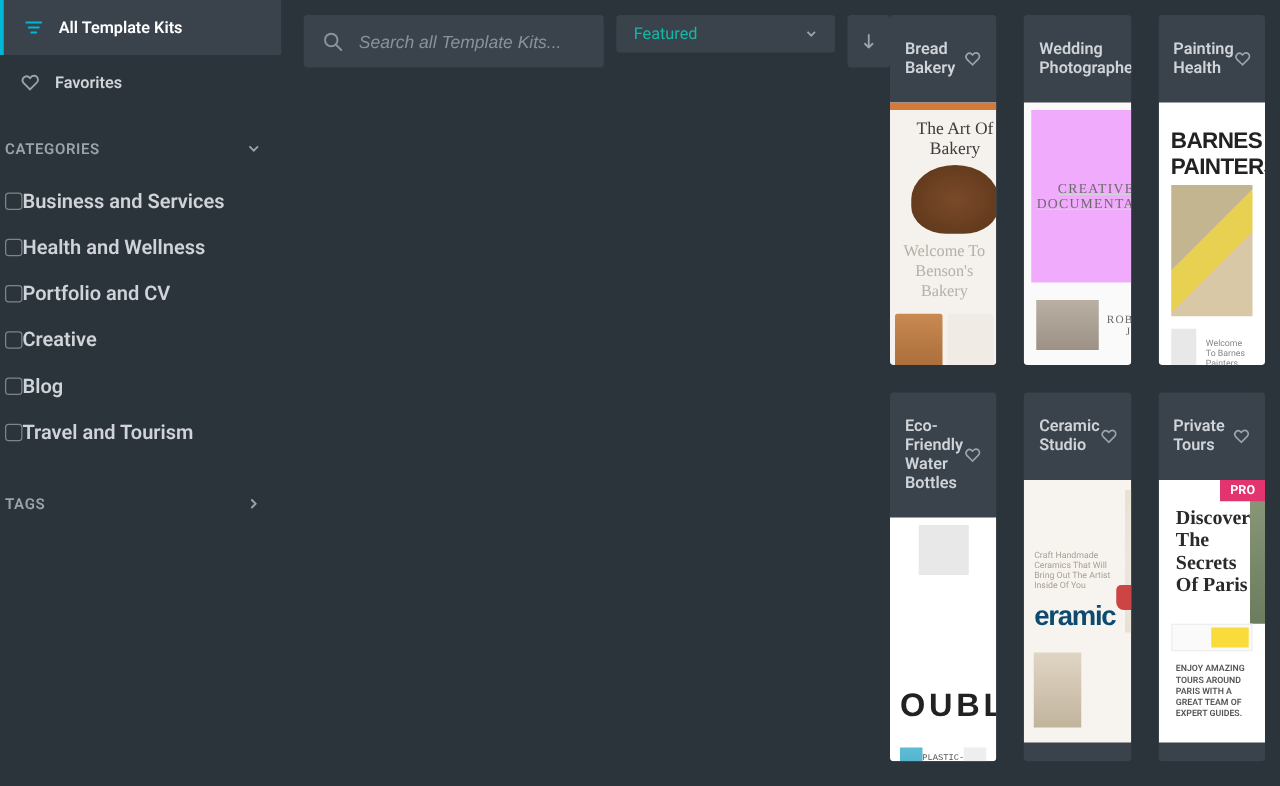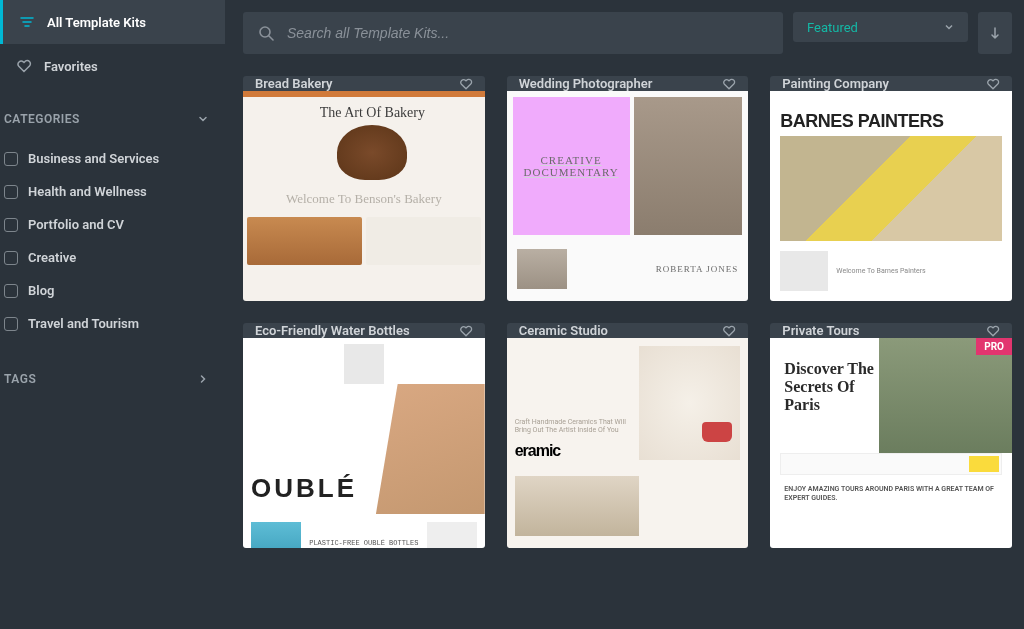--- a/index.html
+++ b/index.html
@@ -77,41 +77,40 @@
   .category-list::-webkit-scrollbar-track {
     background: #2b333b;
   }
   .category-list::-webkit-scrollbar-thumb {
     background: #6d7278;
     border-radius: 0;
   }
   .category-item {
     display: flex;
     align-items: center;
-    gap: 10px;
     padding: 9px 0;
-    font-size: 13px;
+    font-size: 16px;
     font-weight: 600;
     color: #d0d4d8;
     cursor: pointer;
   }
   .checkbox {
     width: 14px;
     height: 14px;
     border: 1.5px solid #7d858c;
     border-radius: 3px;
     background: transparent;
     flex-shrink: 0;
   }
 
   
   .main {
     flex: 1;
     display: flex;
-    flex-direction: column;
+    flex-direction: row;
     padding: 12px 12px 0 18px;
     overflow: hidden;
   }
   .topbar {
     display: flex;
     gap: 10px;
     margin-bottom: 22px;
   }
   .search-wrap {
     flex: 1;
@@ -173,21 +172,21 @@
     background: #3a434c;
     border-radius: 3px;
     overflow: hidden;
     display: flex;
     flex-direction: column;
   }
   .card-header {
     display: flex;
     align-items: center;
     justify-content: space-between;
-    padding: 0 12px;
+    padding: 20px 12px;
   }
   .card-title {
     font-size: 13px;
     font-weight: 600;
     color: #d0d4d8;
   }
   .fav-btn {
     cursor: pointer;
     color: #9aa3ab;
   }
@@ -251,21 +250,21 @@
   .ouble-cell { width:50px;height:42px;background:linear-gradient(#5ebdd6,#3a9cb8);}
   .ouble-text { font-size:7px; color:#555; text-align:center; flex:1;}
 
   
   .thumb-ceramic {
     background: #f7f3ee;
   }
   .cer-top { display:flex; height:130px; padding:8px; gap:8px;}
   .cer-l { flex:1; display:flex; flex-direction:column; justify-content:flex-end;}
   .cer-copy { font-size:7px; color:#a8a095; margin-bottom:8px;}
-  .cer-title { font-family:Arial; font-weight:700; font-size:16px; color:#000000; letter-spacing:-1px;}
+  .cer-title { font-family:Arial; font-weight:700; font-size:22px; color:#0c4a6e; letter-spacing:-1px;}
   .cer-r { flex:0 0 45%; background: radial-gradient(ellipse at center,#f5f0e8,#e8dfd3); position:relative;}
   .cer-cup { position:absolute; right:8px; bottom:18px; width:30px; height:20px; background:#c44; border-radius:4px 4px 6px 6px;}
   .cer-bot { display:flex; gap:8px; padding:8px;}
   .cer-img { flex:0 0 55%; height:60px; background:linear-gradient(#e0d5c5,#c2b49c);}
   .cer-txt { flex:1; font-size:6px; color:#999; padding-top:16px;}
 
   
   .thumb-tours {
     background: #fff;
     position:relative;
@@ -425,21 +424,21 @@
         </div>
         <div class="wedding-bot">
           <div class="wedding-sm"></div>
           <div class="wedding-name">ROBERTA JONES</div>
         </div>
       </div>
     </div>
 
     <div class="card">
       <div class="card-header">
-        <span class="card-title">Painting Company</span>
+        <span class="card-title">Painting Health</span>
         <span class="fav-btn">
           <svg width="14" height="14" viewBox="0 0 16 16" fill="none">
               <path d="M8 13.5 2.8 8.3a3.2 3.2 0 0 1 4.5-4.5L8 4.5l.7-.7a3.2 3.2 0 1 1 4.5 4.5L8 13.5Z" stroke="#9aa3ab" stroke-width="1.5"></path>
             </svg>
         </span>
       </div>
       <div class="thumb thumb-painting">
         <div class="paint-head">BARNES PAINTERS</div>
         <div class="paint-img">
             <div class="paint-img-inner"></div>

